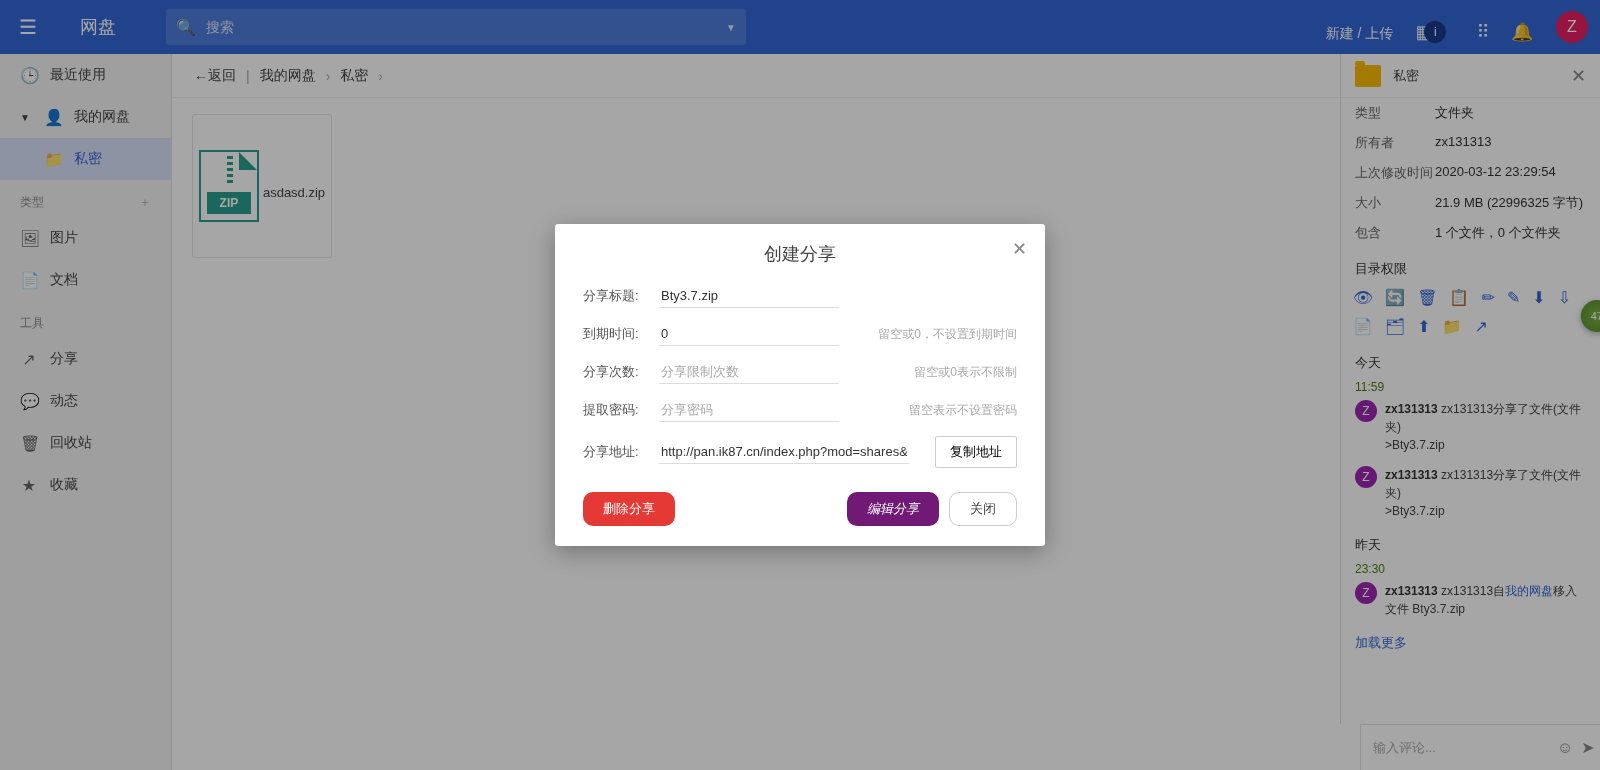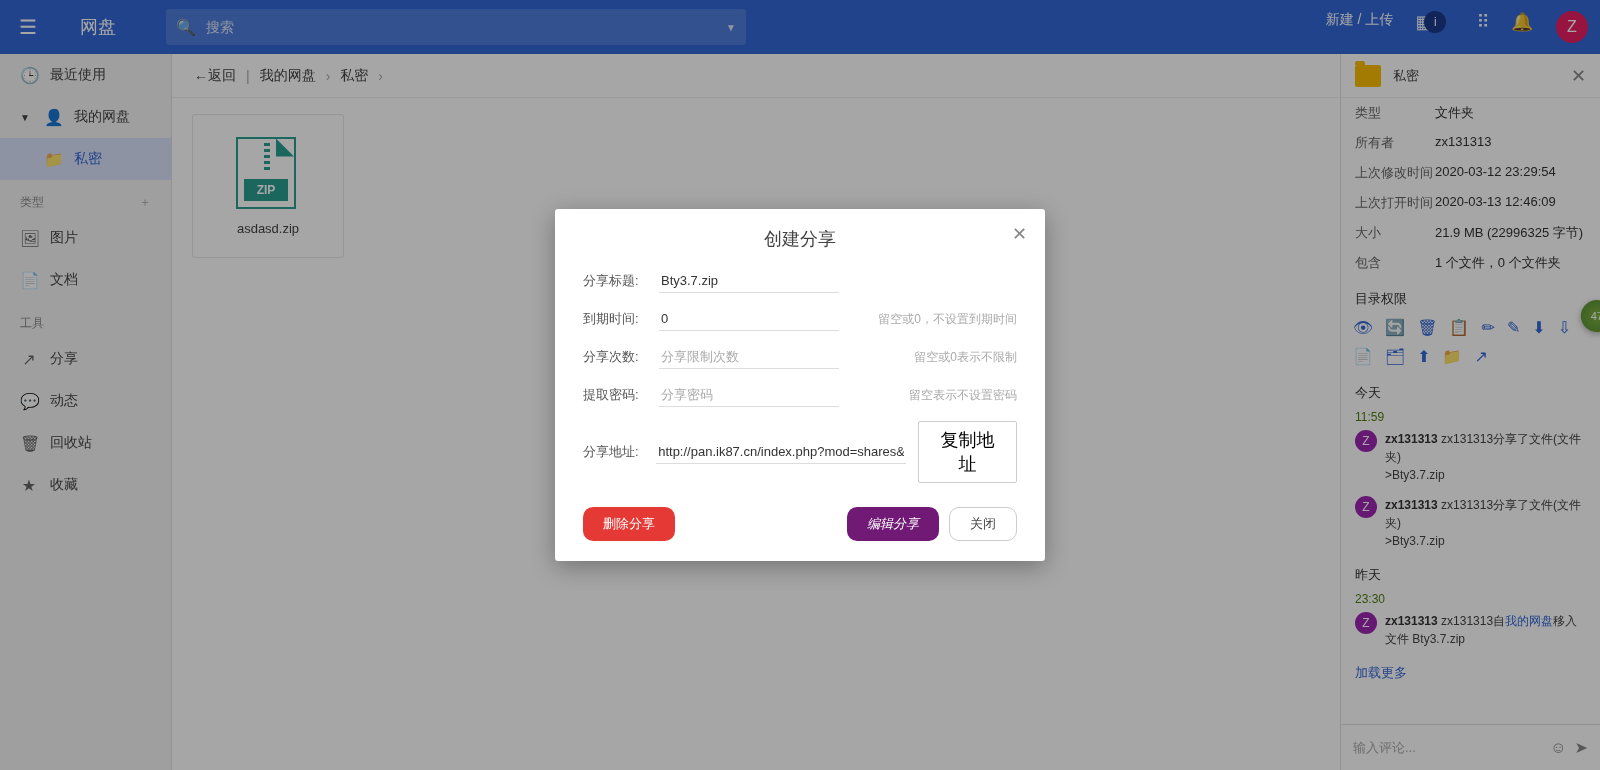--- a/index.html
+++ b/index.html
@@ -8,21 +8,21 @@
 
 .topbar { height: 54px; background: #3367d6; display: flex; align-items: center; color: #fff; padding: 0 12px; }
 .topbar .menu-btn { width: 32px; text-align: center; font-size: 20px; cursor: pointer; }
 .topbar .brand { font-size: 18px; font-weight: 500; margin-left: 36px; margin-right: 50px; }
 .topbar .searchbox { flex: 0 0 580px; height: 36px; background: rgba(255,255,255,0.15); border-radius: 3px; display: flex; align-items: center; padding: 0 10px; }
 .topbar .searchbox input { flex: 1; background: transparent; border: none; color: #fff; font-size: 14px; outline: none; }
 .topbar .searchbox input::placeholder { color: rgba(255,255,255,0.8); }
 .topbar .search-icon { color: rgba(255,255,255,0.9); margin-right: 10px; }
 .topbar .dropdown { color: rgba(255,255,255,0.8); font-size: 10px; }
 .topbar .spacer { flex: 1; }
-.topbar .right { display: flex; align-items: flex-start; gap: 22px; }
+.topbar .right { display: flex; align-items: flex-end; gap: 22px; }
 .topbar .right .txtbtn { font-size: 14px; cursor: pointer; }
 .topbar .iconbtn { font-size: 18px; cursor: pointer; opacity: 0.95; }
 .topbar .info-badge { display:inline-flex;align-items:center;justify-content:center;width:22px;height:22px;border-radius:50%;background:#1a3a8a;color:#fff;font-size:12px;position:relative;left:-8px;}
 .avatar { width: 32px; height: 32px; border-radius: 50%; background: #e91e63; color: #fff; display: flex; align-items: center; justify-content: center; font-size: 16px; font-weight:500; cursor: pointer; }
 
 
 .sidebar { position: absolute; left: 0; top: 54px; width: 172px; bottom: 0; background: #f5f5f5; border-right: 1px solid #e0e0e0; font-size: 14px; color: #444; }
 .sidebar .row { height: 42px; display: flex; align-items: center; padding: 0 20px; cursor: pointer; gap: 12px; }
 .sidebar .row.active { background: #d9e2fb; color: #3367d6; }
 .sidebar .row.indent { padding-left: 44px; }
@@ -30,21 +30,21 @@
 .sidebar .tree-caret { font-size: 10px; margin-right: 2px; }
 .sidebar .ico { width: 18px; text-align: center; font-size: 16px; color:#666; }
 .sidebar .row.active .ico { color:#3367d6; }
 
 
 .main { position: absolute; left: 172px; top: 54px; right: 260px; bottom: 0; background: #fff; }
 .breadcrumb { height: 44px; display: flex; align-items: center; padding: 0 22px; font-size: 14px; color: #555; gap: 10px; border-bottom: 1px solid #eee;}
 .breadcrumb .sep { color: #aaa; }
 .breadcrumb a { color: #444; text-decoration: none; cursor:pointer; }
 .filegrid { padding: 16px 20px; display: flex; flex-wrap: wrap; gap: 16px; }
-.filecard { width: 152px; height: 144px; border: 1px solid #e5e5e5; border-radius: 3px; display:flex; flex-direction: column; align-items: center; justify-content: center; cursor: pointer; }
+.filecard { width: 140px; height: 144px; border: 1px solid #e5e5e5; border-radius: 3px; display:flex; flex-direction: row; align-items: center; justify-content: center; cursor: pointer; }
 .filecard .thumb { width: 64px; height: 72px; background: #fff; position: relative; }
 .zipicon { width: 60px; height: 72px; border: 2px solid #2a9d8f; position: relative; background: #fff; }
 .zipicon::before { content:''; position:absolute; top:0; right:0; width:18px; height:18px; background:#2a9d8f; clip-path: polygon(0 0, 100% 100%, 0 100%); }
 .zipicon .zipper { position:absolute; left:26px; top:4px; width:6px; height:30px; background: repeating-linear-gradient(#2a9d8f 0 3px, #fff 3px 6px);}
 .zipicon .label { position:absolute; bottom:6px; left:6px; right:6px; height:22px; background:#2a9d8f; color:#fff; font-size:12px; font-weight:bold; display:flex;align-items:center;justify-content:center;}
 .filecard .name { margin-top: 12px; font-size: 13px; color: #444; }
 
 
 .details { position: absolute; right: 0; top: 54px; width: 260px; bottom: 46px; background: #fff; border-left: 1px solid #e0e0e0; overflow-y: auto; font-size: 13px; color: #444;}
 .details .hdr { height: 44px; display:flex; align-items:center; padding: 0 14px; gap: 12px; border-bottom: 1px solid #eee;}
@@ -60,35 +60,35 @@
 .details .log-day { padding: 10px 14px 2px; color:#333; font-weight:500;}
 .details .log-time { padding: 6px 14px 0; color:#4d7c0f; font-size:12px;}
 .details .log-item { display:flex; gap:8px; padding: 6px 14px; align-items:flex-start;}
 .details .log-item .av { width:22px;height:22px;border-radius:50%;background:#9c27b0;color:#fff;font-size:12px;display:flex;align-items:center;justify-content:center;flex-shrink:0;}
 .details .log-item .txt { font-size:12px; line-height:1.5; }
 .details .log-item .txt .u { font-weight:600; color:#333;}
 .details .log-item .txt .lnk { color:#3367d6; }
 .details .more { padding: 10px 14px; color:#3367d6; cursor:pointer; font-size:13px;}
 
 
-.commentbar { position:absolute; right:0; bottom:0; width:260px; height:46px; border-top:1px solid #e0e0e0; border-left:1px solid #e0e0e0; display:flex; align-items:center; padding:0 12px; background:#fff;}
+.commentbar { position:absolute; right:0; bottom:0; width:240px; height:46px; border-top:1px solid #e0e0e0; border-left:1px solid #e0e0e0; display:flex; align-items:center; padding:0 12px; background:#fff;}
 .commentbar input { flex:1; border:none; outline:none; font-size:13px; color:#555;}
 .commentbar .cico { color:#888; font-size:16px; margin-left:8px; cursor:pointer;}
 
 
 .overlay { position:absolute; inset:0; background: rgba(0,0,0,0.35); display:flex; align-items:center; justify-content:center;}
 .modal { width: 490px; background:#fff; border-radius:3px; box-shadow: 0 6px 24px rgba(0,0,0,0.3); padding: 18px 28px 20px; position:relative;}
 .modal .title { text-align:center; font-size:18px; color:#444; margin-bottom: 18px;}
 .modal .close { position:absolute; top:14px; right:18px; font-size:18px; color:#888; cursor:pointer;}
 .modal .frow { display:flex; align-items:center; margin: 14px 0; font-size:13px; color:#555; gap: 12px;}
 .modal .frow .lbl { width: 64px; text-align:left; color:#555;}
 .modal .frow .inp { flex:0 0 180px; border:none; border-bottom:1px solid #ddd; padding:4px 2px; font-size:13px; outline:none; color:#333;}
 .modal .frow .inp.long { flex: 0 0 250px; }
 .modal .frow .hint { margin-left:auto; color:#aaa; font-size:12px;}
-.modal .frow .copybtn { margin-left:auto; border:1px solid #ccc; background:#fff; padding:6px 14px; font-size:18px; cursor:pointer; border-radius:2px;}
+.modal .frow .copybtn { margin-left:auto; border:1px solid #ccc; background:#fff; padding:6px 14px; font-size:13px; cursor:pointer; border-radius:2px;}
 .modal .footer { margin-top: 24px; display:flex; }
 .modal .btn { padding: 7px 20px; font-size:13px; border:none; border-radius:10px; cursor:pointer;}
 .modal .btn-danger { background:#e53935; color:#fff;}
 .modal .btn-primary { background:#701a75; color:#fff; margin-left:auto;font-style:italic;}
 .modal .btn-default { background:#fff; color:#444; border:1px solid #ccc; margin-left:10px;}
 
 
 .float-badge { position:absolute; right:0; top: 300px; width:32px; height:32px; border-radius:50%; background: radial-gradient(circle,#7cb342,#558b2f); color:#fff; font-size:11px; display:flex;align-items:center;justify-content:center; box-shadow:0 2px 6px rgba(0,0,0,0.3); transform: translateX(40%);}
 
 input::placeholder { color:#aaa; }
@@ -196,24 +196,20 @@
       <span class="k">类型</span>
       <span class="v">文件夹</span>
     </div>
   <div class="kv">
       <span class="k">所有者</span>
       <span class="v">zx131313</span>
     </div>
   <div class="kv">
       <span class="k">上次修改时间</span>
       <span class="v">2020-03-12 23:29:54</span>
-    </div>
-  <div class="kv">
-      <span class="k">上次打开时间</span>
-      <span class="v">2020-03-13 12:46:09</span>
     </div>
   <div class="kv">
       <span class="k">大小</span>
       <span class="v">21.9 MB (22996325 字节)</span>
     </div>
   <div class="kv">
       <span class="k">包含</span>
       <span class="v">1 个文件，0 个文件夹</span>
     </div>
   <div class="sect">目录权限</div>

